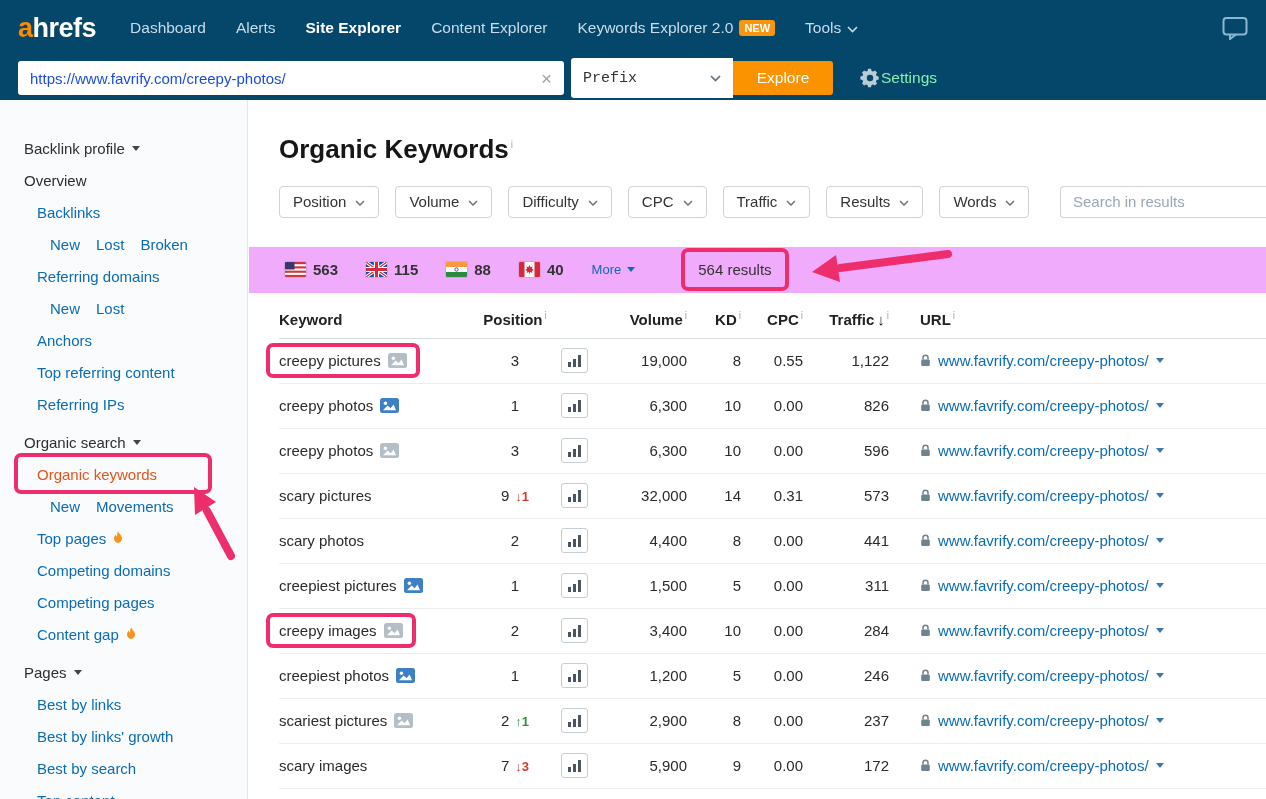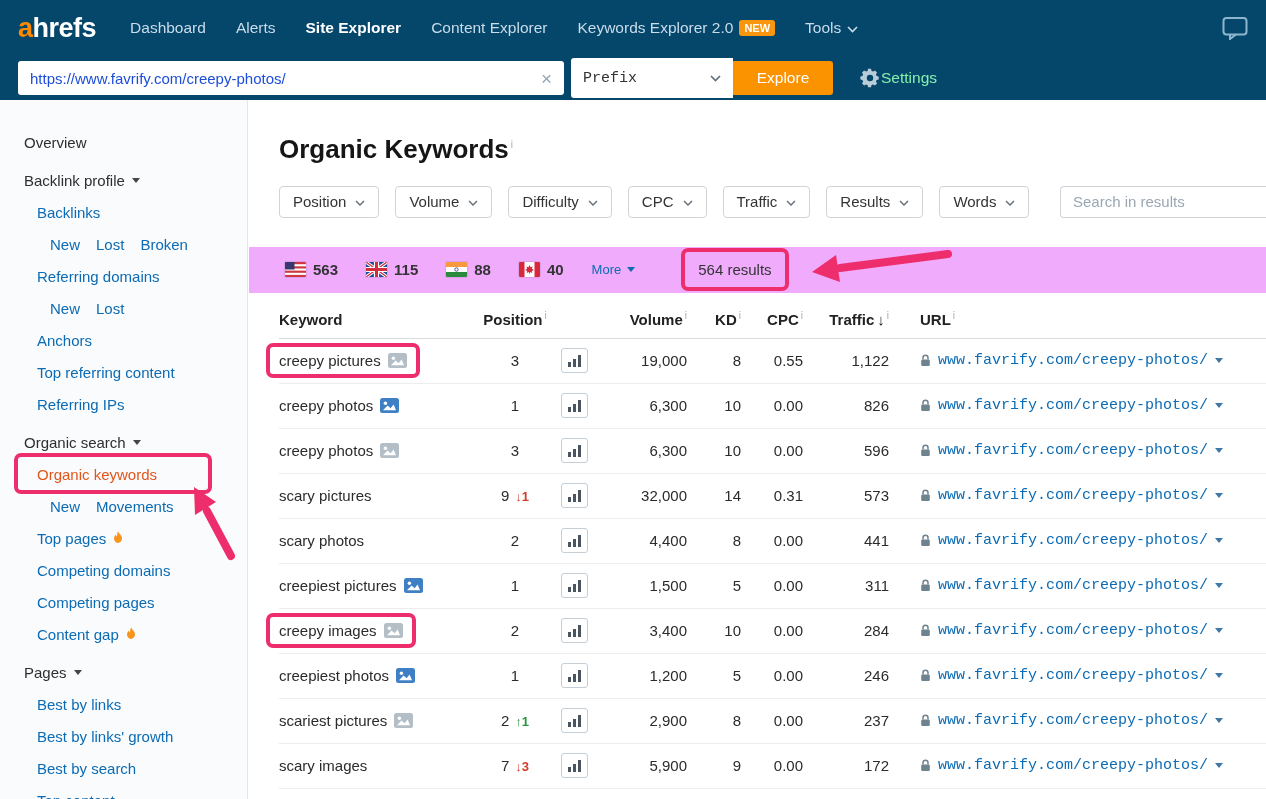--- a/index.html
+++ b/index.html
@@ -64,21 +64,21 @@
   .results-pill { margin-left:18px; border:4px solid #ee2e6c; border-radius:7px; padding:10px 13px; font-size:15px; color:#333; line-height:1; white-space:nowrap; }
 
   .table { margin-top:8px; }
   .t-grid { display:grid; grid-template-columns:200px 72px 46px 90px 54px 62px 86px auto; align-items:center; margin-left:30px; }
   .t-header { height:38px; border-bottom:1px solid #d8dcdf; font-weight:700; color:#222; font-size:15px; }
   .t-row { height:45px; border-bottom:1px solid #ededee; font-size:15px; color:#2b2b2b; }
   .cell { min-width:0; }
   .c-pos { text-align:center; }
   .c-num { text-align:right; }
   .c-url, .c-url-h { padding-left:31px; }
-  .c-url { display:flex; align-items:center; gap:7px;font-family:Liberation Mono, monospace; }
+  .c-url { display:flex; align-items:center; gap:7px; }
   .c-kw { display:flex; align-items:center; }
   .kw-wrap { display:inline-flex; align-items:center; gap:7px; }
   .kw-wrap.kw-hl { border:4px solid #ee2e6c; border-radius:7px; padding:5px 9px; margin:-9px 0 -9px -13px; }
   .serp-icon { display:inline-flex; }
   .c-chart { display:flex; justify-content:center; width:100%; }
   .chart-btn { width:27px; height:25px; background:#fff; border:1px solid #c5ced5; border-radius:3px; display:flex; align-items:center; justify-content:center; cursor:pointer; padding:0; }
   .sort-arrow { font-weight:700; color:#222; margin-left:3px; }
   .pos-change { font-size:13px; margin-left:6px; font-weight:700; }
   .pos-change.down { color:#d63b2a; }
   .pos-change.up { color:#27963c; }
@@ -153,26 +153,26 @@
         <svg width="22" height="22" viewBox="0 0 24 24" fill-rule="evenodd">
           <path fill="#b9cdd9" d="M21.5 13.6v-3.2l-2.3-.6a7.4 7.4 0 0 0-.7-1.7l1.2-2-2.3-2.3-2 1.2c-.6-.3-1.1-.5-1.7-.7L13.1 2h-3.2l-.6 2.3c-.6.2-1.2.4-1.7.7l-2-1.2-2.3 2.3 1.2 2c-.3.5-.5 1.1-.7 1.7l-2.3.6v3.2l2.3.6c.2.6.4 1.2.7 1.7l-1.2 2 2.3 2.3 2-1.2c.5.3 1.1.5 1.7.7l.6 2.3h3.2l.6-2.3c.6-.2 1.1-.4 1.7-.7l2 1.2 2.3-2.3-1.2-2c.3-.5.5-1.1.7-1.7l2.3-.6zM12 15.5a3.5 3.5 0 1 1 0-7 3.5 3.5 0 0 1 0 7z"></path>
         </svg>
         <span>Settings</span>
       </div>
     </div>
   </div>
 
   <aside class="sidebar">
     <ul>
-        <li class="sb-row ind-0">
-          <a href="#" class="sb-link dark">Overview</a>
-        </li>
         <li class="sb-row ind-0 sb-header">
           <a href="#" class="sb-link hdr">Backlink profile</a>
           <span class="tri-down hdr-caret"></span>
+        </li>
+        <li class="sb-row ind-0">
+          <a href="#" class="sb-link dark">Overview</a>
         </li>
         <li class="sb-row ind-1">
           <a href="#" class="sb-link">Backlinks</a>
         </li>
         <li class="sb-row ind-2">
           <a href="#" class="sb-link">New</a>
           <a href="#" class="sb-link">Lost</a>
           <a href="#" class="sb-link">Broken</a>
         </li>
         <li class="sb-row ind-1">

